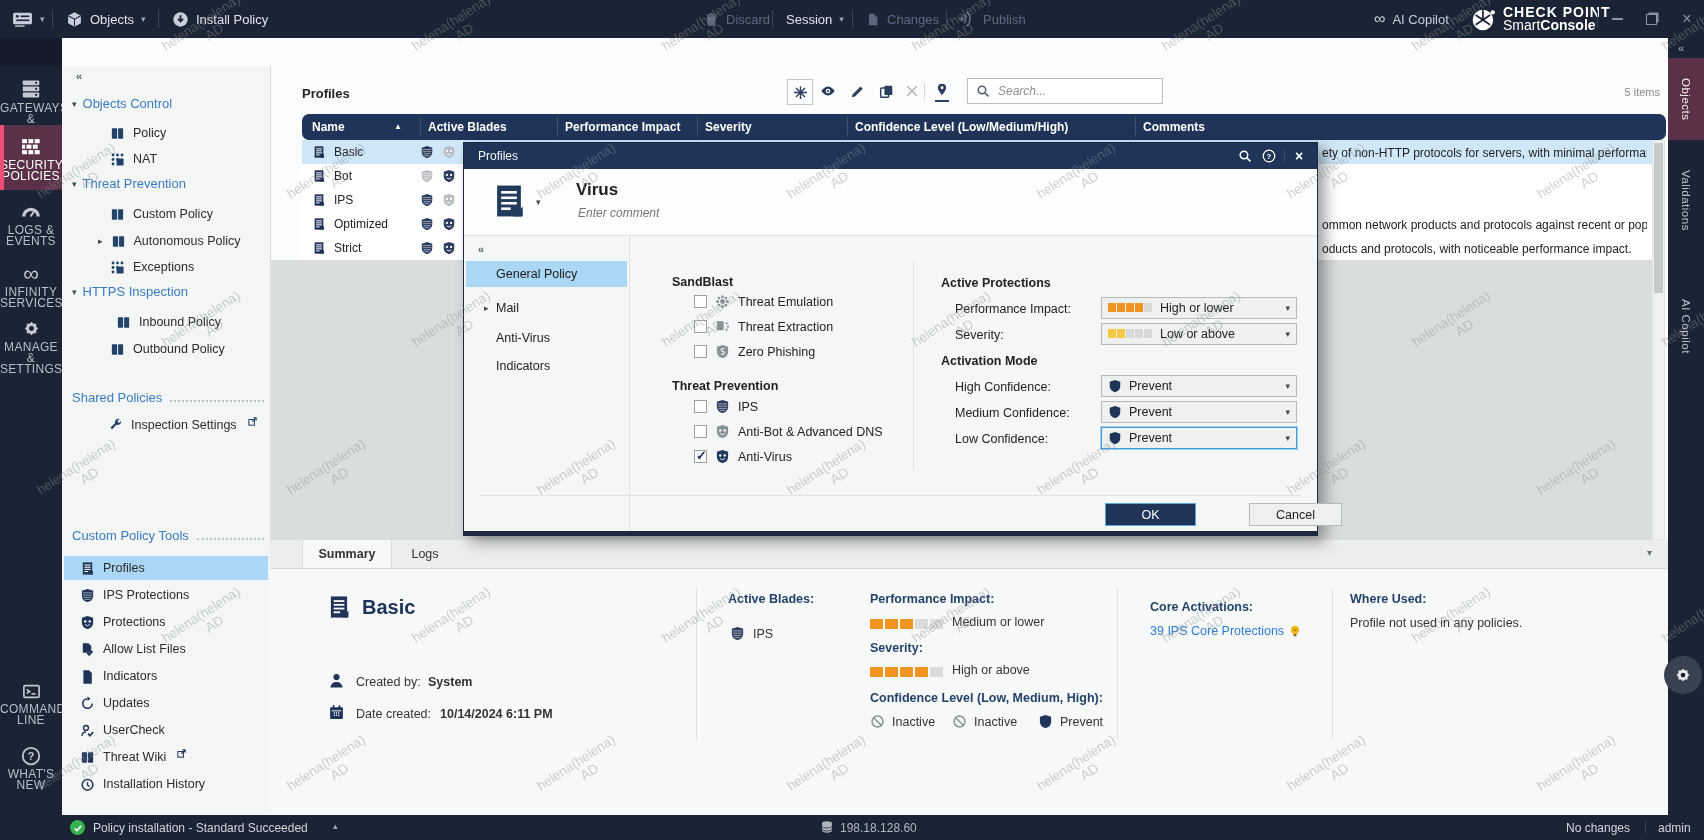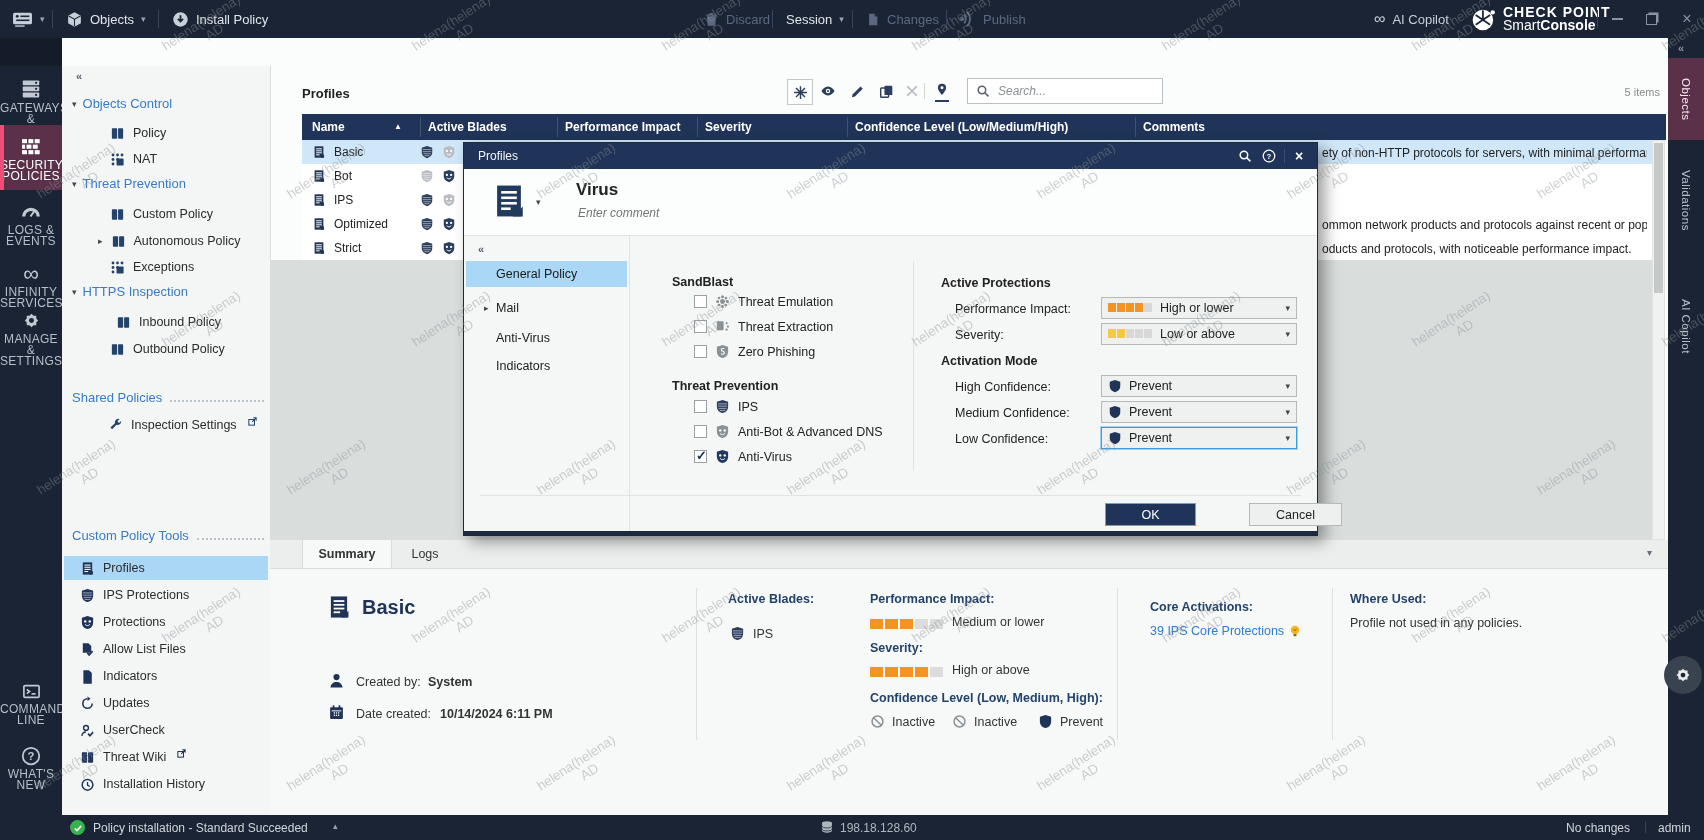--- a/index.html
+++ b/index.html
@@ -40,21 +40,21 @@
   .suplink{margin-left:3px;margin-bottom:8px;color:#2b2b2b;}
   
   .main-title{position:absolute;font-size:13px;font-weight:bold;color:#222;}
   .tool-btn{position:absolute;width:24px;height:24px;display:flex;align-items:center;justify-content:center;color:#2c3e5d;}
   .tool-btn.dis{color:#b8bdc2;}
   .searchbox{position:absolute;display:flex;align-items:center;gap:6px;background:#fff;border:1px solid #b9bfbe;height:26px;box-sizing:border-box;padding:0 8px;}
   .searchbox input{border:0;outline:0;font-size:12px;width:150px;font-family:"Liberation Sans",sans-serif;background:transparent;}
   .searchbox input::placeholder{font-style:italic;color:#8a9094;}
   .items-count{position:absolute;font-size:11px;color:#8a8a8a;}
   
-  .thead{position:absolute;left:302px;top:114px;width:1364px;height:26px;background:#203459;color:#fff;font-size:12px;font-weight:bold;}
+  .thead{position:absolute;left:302px;top:114px;width:1364px;height:26px;background:#203459;color:#fff;font-size:12px;font-weight:bold;border-radius:7px;}
   .th{position:absolute;top:6px;}
   .thsep{position:absolute;top:3px;width:1px;height:20px;background:rgba(255,255,255,.15);}
   .trow{position:absolute;left:302px;width:1350px;height:24px;background:#fff;border-bottom:1px solid #edf0f2;}
   .trow.sel{background:#cfe7f9;}
   .trow .nm{position:absolute;left:32px;top:5px;font-size:12px;color:#222;}
   .trow .rowic{position:absolute;left:10px;top:5px;color:#203459;}
   .blade{position:absolute;top:5px;}
   .blade.off{color:#b9bdc1;}
   .blade.on{color:#2c3e5d;}
   .ctail{position:absolute;left:1020px;top:6px;font-size:12px;color:#222;white-space:nowrap;overflow:hidden;width:325px;}
@@ -451,21 +451,21 @@
           <div>EVENTS</div>
         </div>
     </div>
     <div class="rail-item" style="top:190px;padding:8px 0">
       <div style="font-size:22px;line-height:20px;color:#c2c9d4">∞</div>
       <div class="rlab">
           <div>INFINITY</div>
           <div>SERVICES</div>
         </div>
     </div>
-    <div class="rail-item" style="top:236px;padding:8px 0">
+    <div class="rail-item" style="top:244px;padding:8px 0">
       <svg class="ic" width="21" height="21" style="color:#c2c9d4">
           <use href="#s-gear"></use>
         </svg>
       <div class="rlab">
           <div>MANAGE &amp;</div>
           <div>SETTINGS</div>
         </div>
     </div>
     <div class="rail-item" style="top:608px;padding:8px 0">
       <svg class="ic" width="21" height="19" style="color:#c2c9d4">

